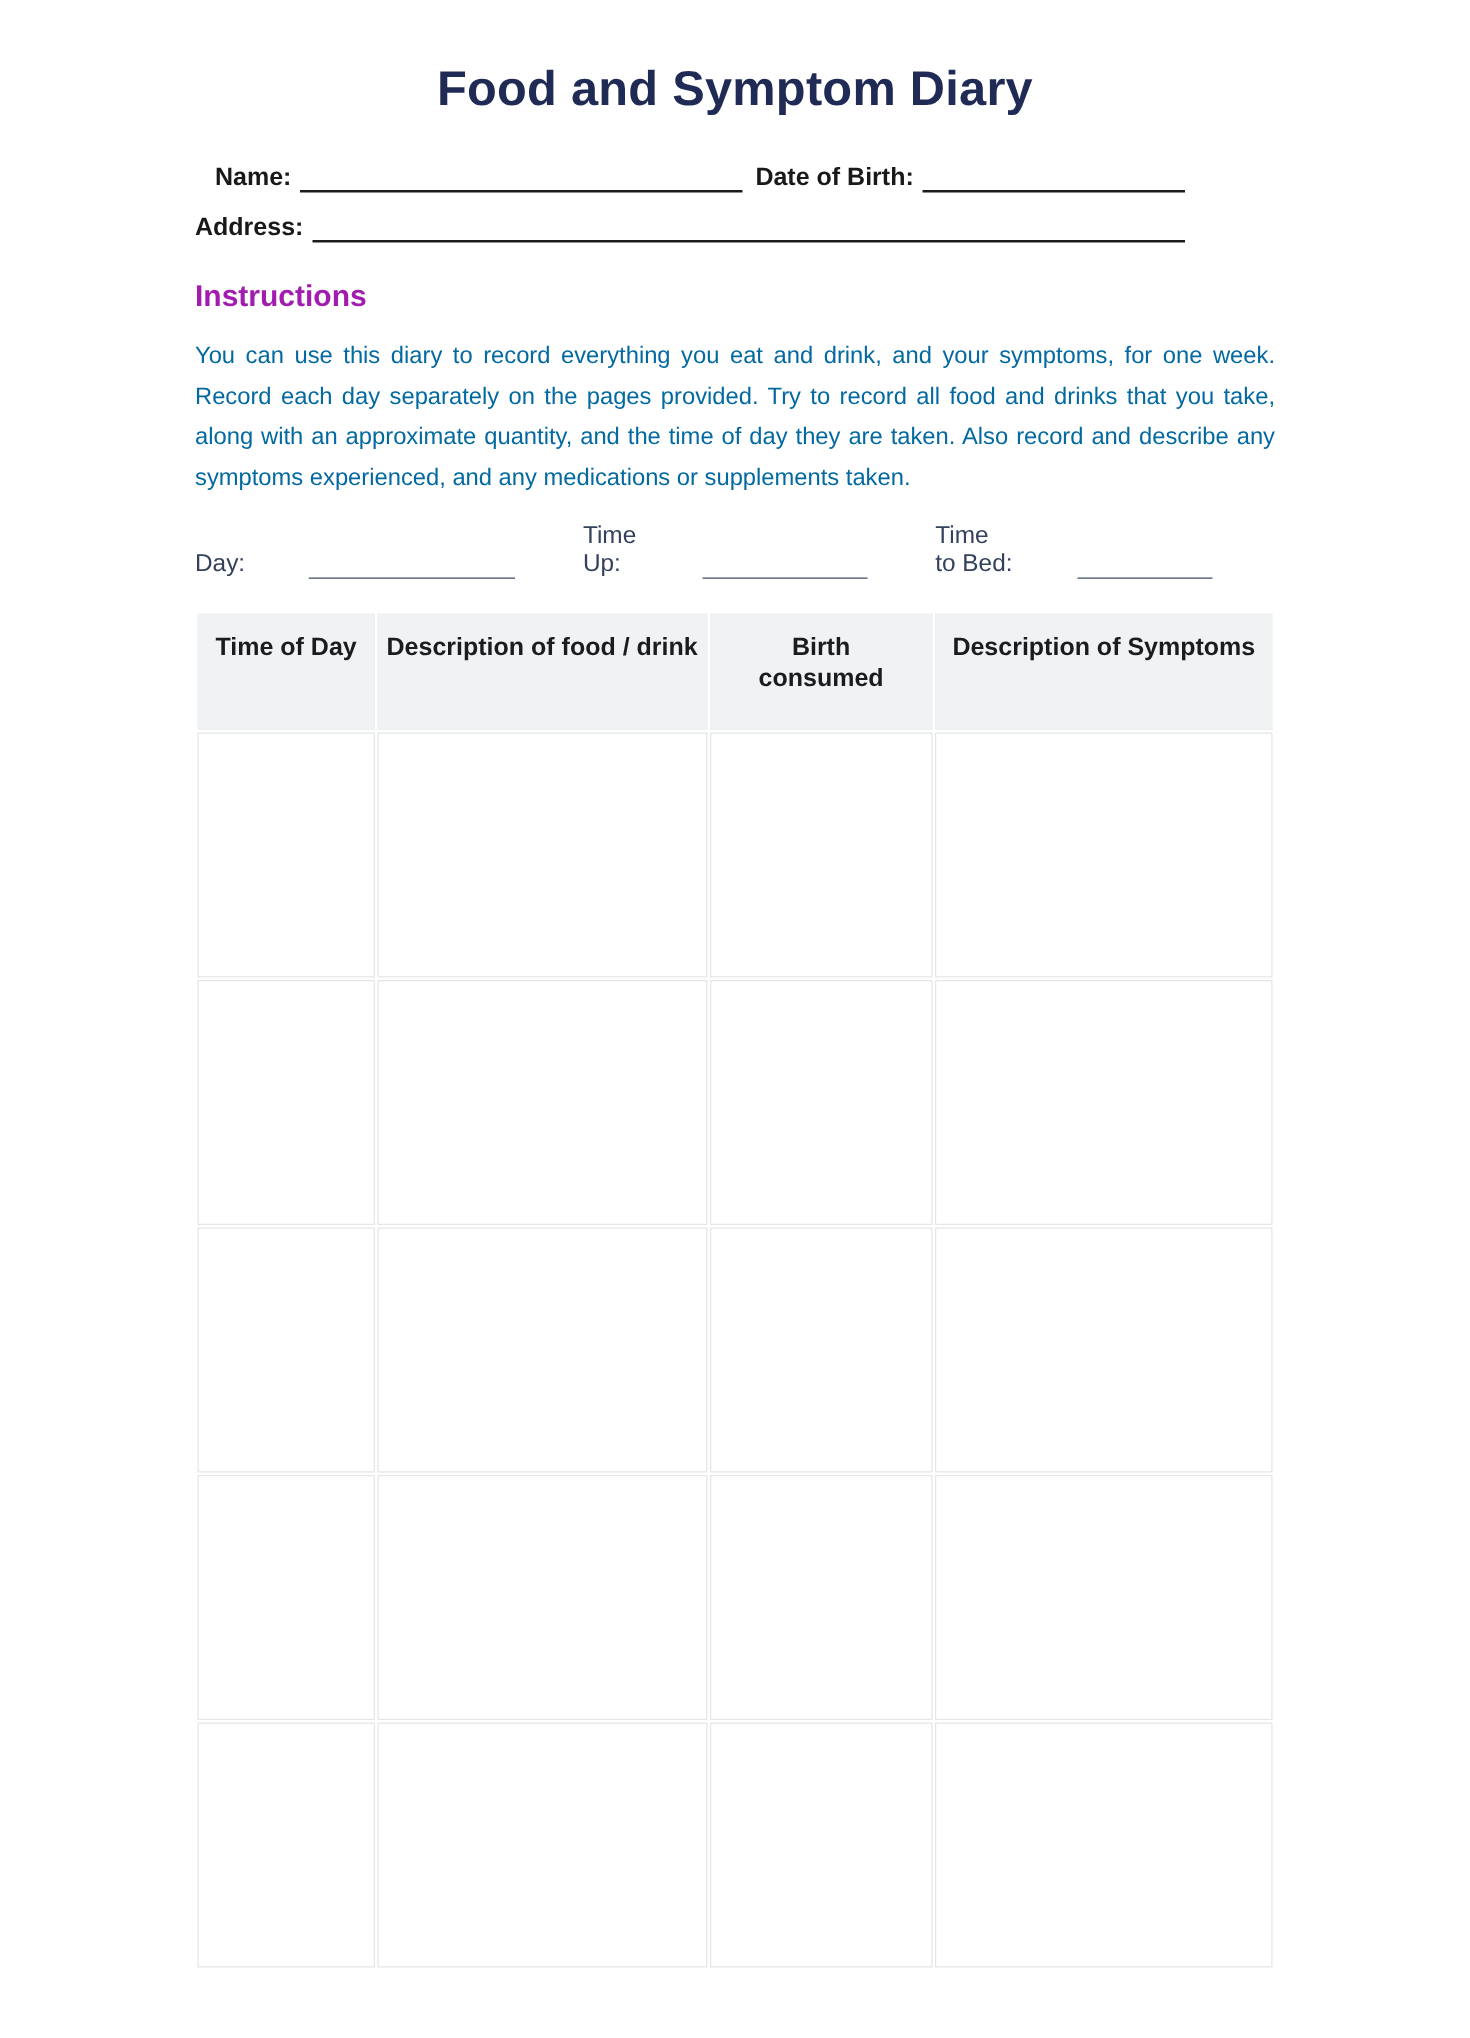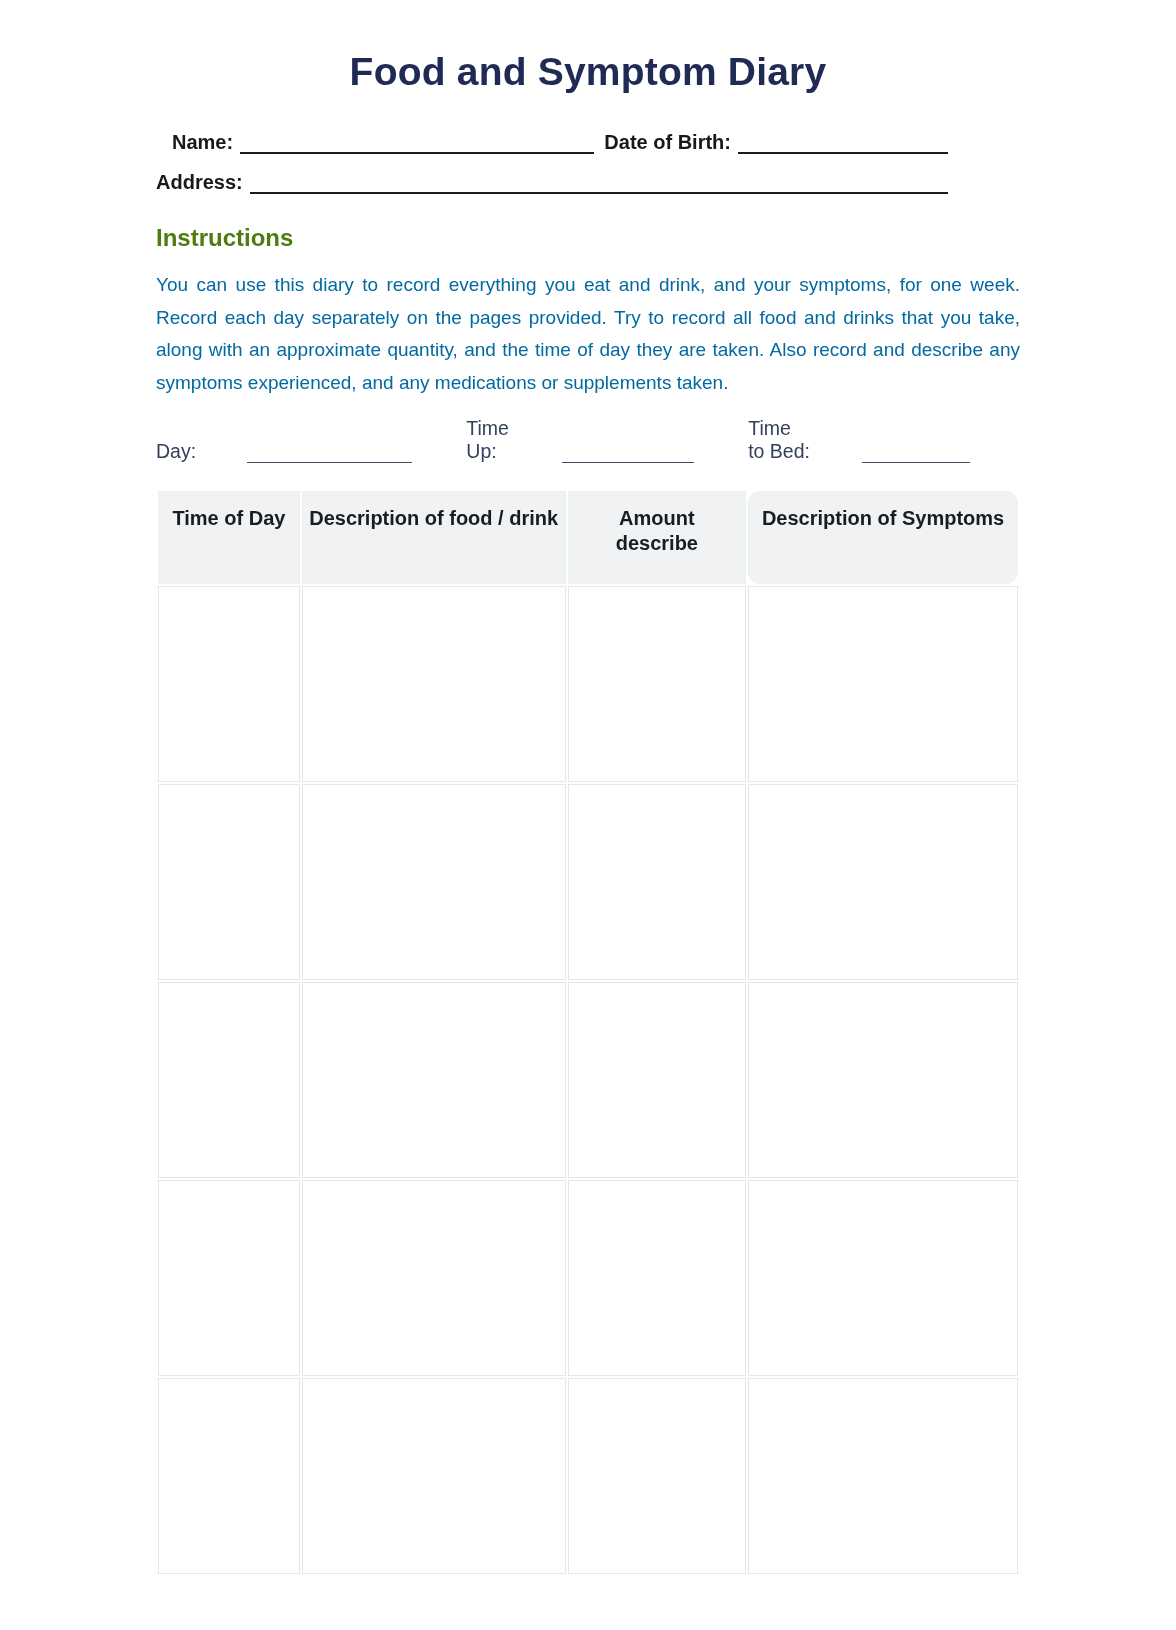--- a/index.html
+++ b/index.html
@@ -41,21 +41,21 @@
   .name-line { flex: 1 1 auto; }
   .dob-label { margin-left: 10px; }
   .dob-line { width: 210px; flex: 0 0 auto; }
   .address-row { padding-right: 72px; }
   .address-line { flex: 1 1 auto; }
 
   .section-heading {
     margin: 30px 0 0 0;
     font-size: 24px;
     font-weight: bold;
-    color: #4d7c0f;
+    color: #a21caf;
   }
   .instructions-text {
     margin: 17px 0 0 0;
     font-size: 19px;
     line-height: 32.5px;
     color: #0369a1;
     text-align: justify;
   }
   .day-row {
     display: flex;
@@ -100,21 +100,21 @@
     border: 1px solid #e4e6e7;
     height: 196px;
     padding: 6px;
     vertical-align: top;
     font-size: 18px;
     color: #33415c;
   }
   .col-time { width: 16.6%; }
   .col-food { width: 30.9%; }
   .col-amount { width: 20.9%; }
-  .col-symptoms { width: 31.6%; border-radius: 12px; }
+  .col-symptoms { width: 31.6%; }
   th .th-label { display: inline-block; }
   th .th-label.narrow { max-width: 120px; }
 </style>
 </head>
 <body>
 
 <div class="page">
 
   <h1 class="doc-title">Food and Symptom Diary</h1>
 
@@ -141,21 +141,21 @@
     <span class="line timeup-line"></span>
     <span class="label mid-label">Time to Bed:</span>
     <span class="line bed-line"></span>
   </div>
 
   <table class="diary">
     <thead>
       <tr>
         <th class="col-time"><span class="th-label">Time of Day</span></th>
         <th class="col-food"><span class="th-label">Description of food / drink</span></th>
-        <th class="col-amount"><span class="th-label narrow">Amount describe</span></th>
+        <th class="col-amount"><span class="th-label narrow">Birth consumed</span></th>
         <th class="col-symptoms"><span class="th-label">Description of Symptoms</span></th>
       </tr>
     </thead>
     <tbody>
         <tr>
           <td></td>
           <td></td>
           <td></td>
           <td></td>
         </tr>

